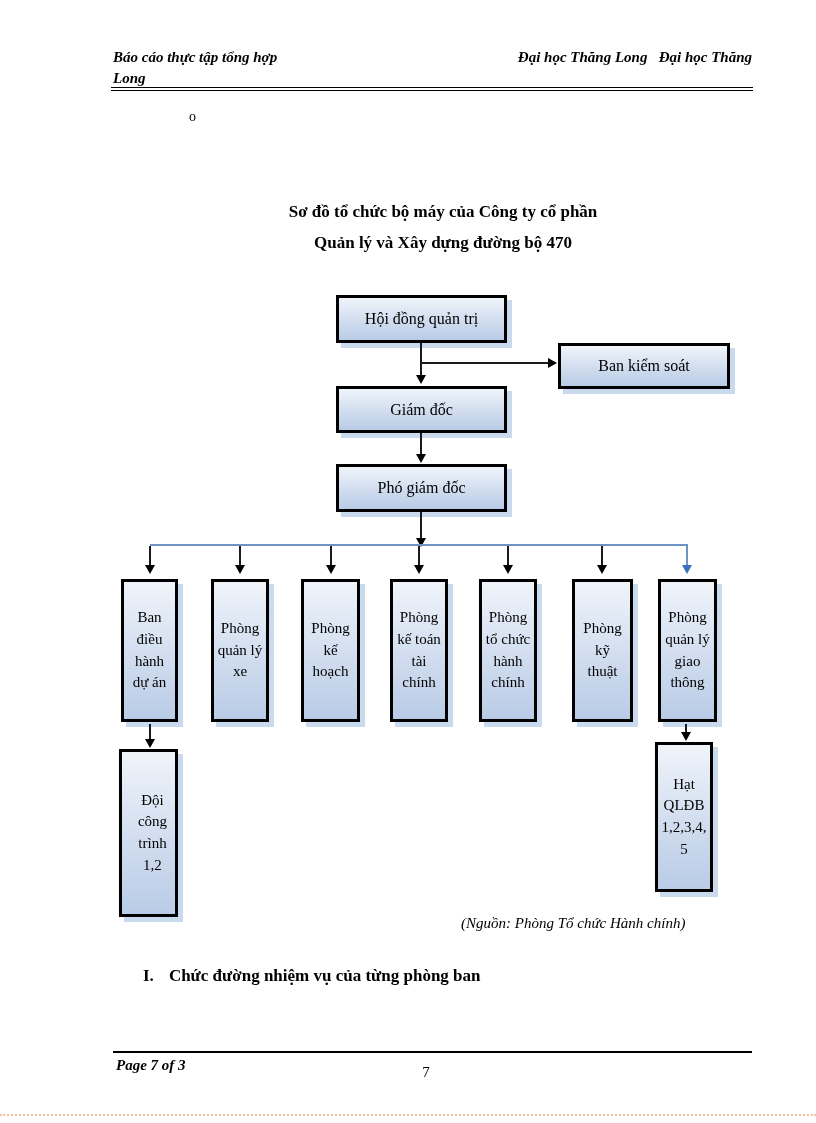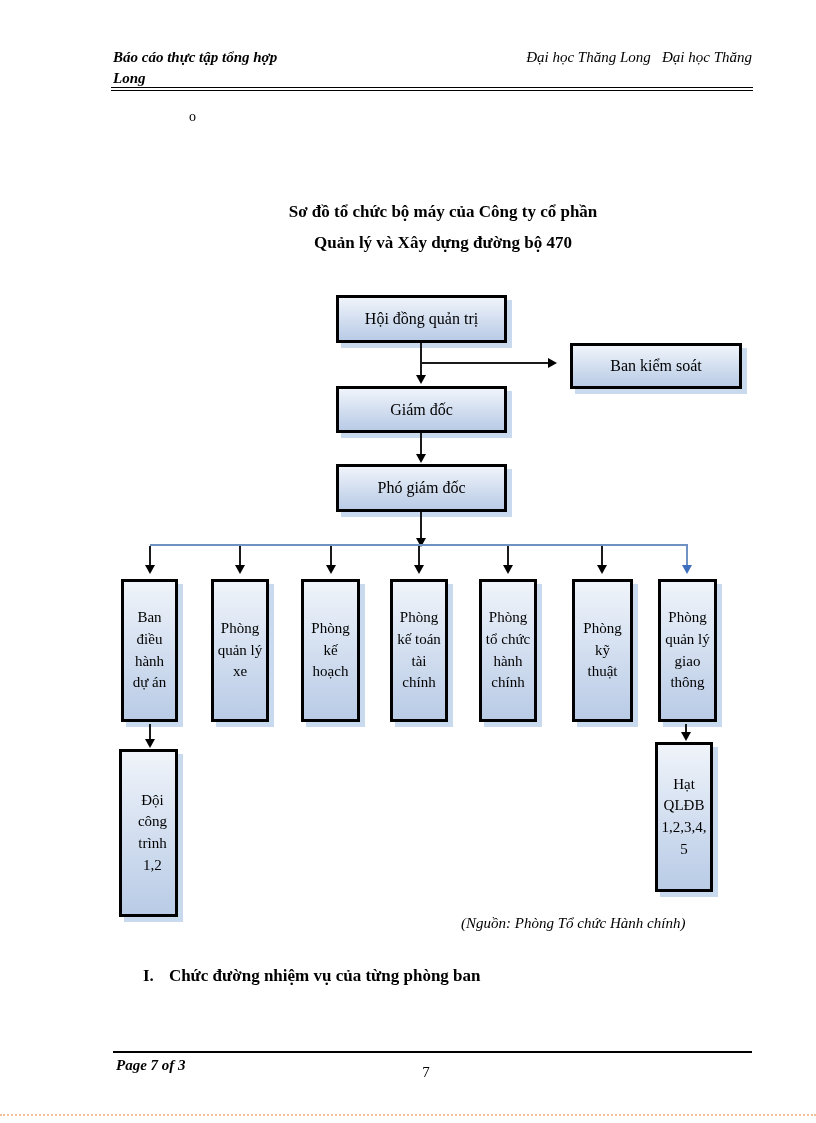--- a/index.html
+++ b/index.html
@@ -9,21 +9,21 @@
     background:#ffffff;
     font-family:"Liberation Serif","DejaVu Serif",serif;
     color:#000;
     overflow:hidden;
     margin:0 auto;
   }
   .abs{position:absolute;}
 
   
   .hdr-left{left:113px;top:49px;font-size:15px;font-weight:bold;font-style:italic;}
-  .hdr-right{right:64px;top:49px;font-size:15px;font-weight:normal;font-style:italic;white-space:pre;}
+  .hdr-right{right:64px;top:49px;font-size:15px;font-weight:bold;font-style:italic;white-space:pre;}
   .hdr-left2{left:113px;top:70px;font-size:15px;font-weight:bold;font-style:italic;}
   .hdr-rule{left:111px;top:87px;width:642px;height:2px;border-top:1px solid #000;border-bottom:1px solid #000;}
 
   
   .bullet-marker{left:189px;top:109px;font-size:14px;}
   .bullet-text{left:212px;top:104px;width:534px;font-size:17px;line-height:37.5px;}
   .jline{text-align:justify;text-align-last:justify;}
   .lline{text-align:left;}
 
   
@@ -74,21 +74,21 @@
   <div class="abs hdr-rule"></div>
 
   <div class="abs bullet-marker">o</div>
 
   <div class="abs doc-title">
     <div>Sơ đồ tổ chức bộ máy của Công ty cổ phần</div>
     <div>Quản lý và Xây dựng đường bộ 470</div>
   </div>
 
   <div class="obox wide" style="left:336px;top:295px;width:171px;height:48px;">Hội đồng quản trị</div>
-  <div class="obox wide" style="left:558px;top:343px;width:172px;height:46px;margin-left:12px;">Ban kiểm soát</div>
+  <div class="obox wide" style="left:558px;top:343px;width:172px;height:46px;">Ban kiểm soát</div>
   <div class="obox wide" style="left:336px;top:386px;width:171px;height:47px;">Giám đốc</div>
   <div class="obox wide" style="left:336px;top:464px;width:171px;height:48px;">Phó giám đốc</div>
 
   <div class="obox" style="left:121px;top:579px;width:57px;height:143px;">Ban
 điều
 hành
 dự án</div>
   <div class="obox" style="left:211px;top:579px;width:58px;height:143px;">Phòng
 quản lý
 xe</div>

